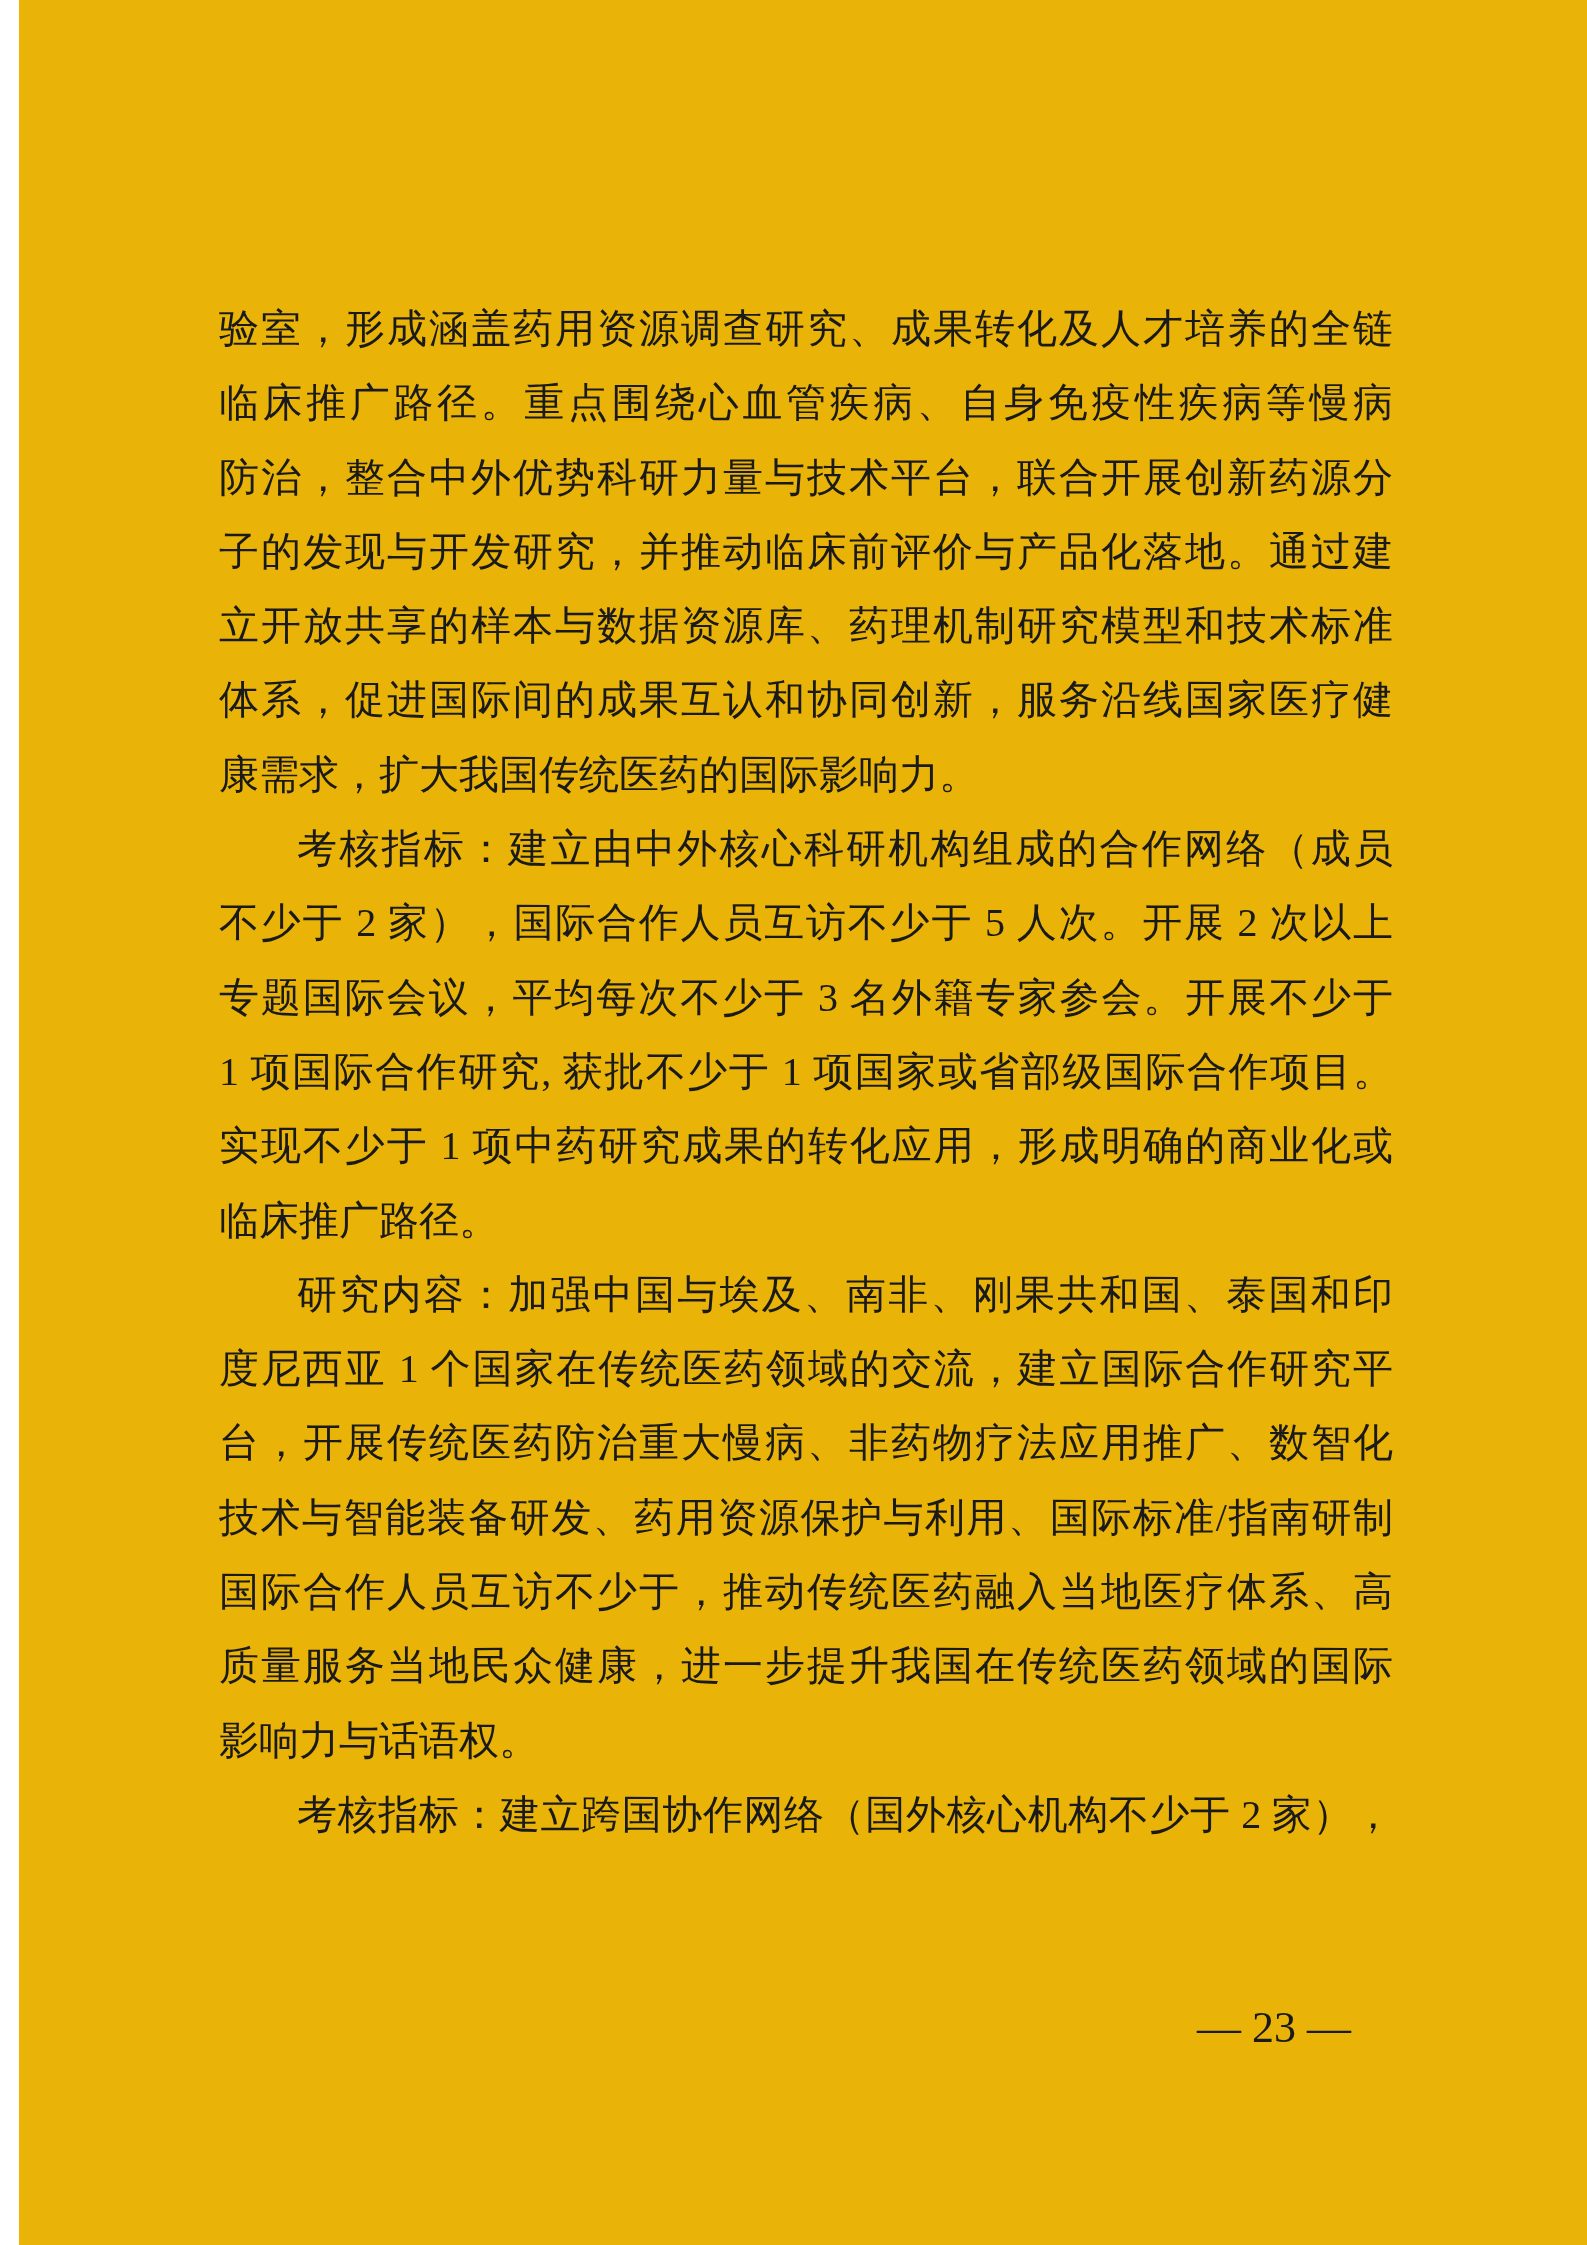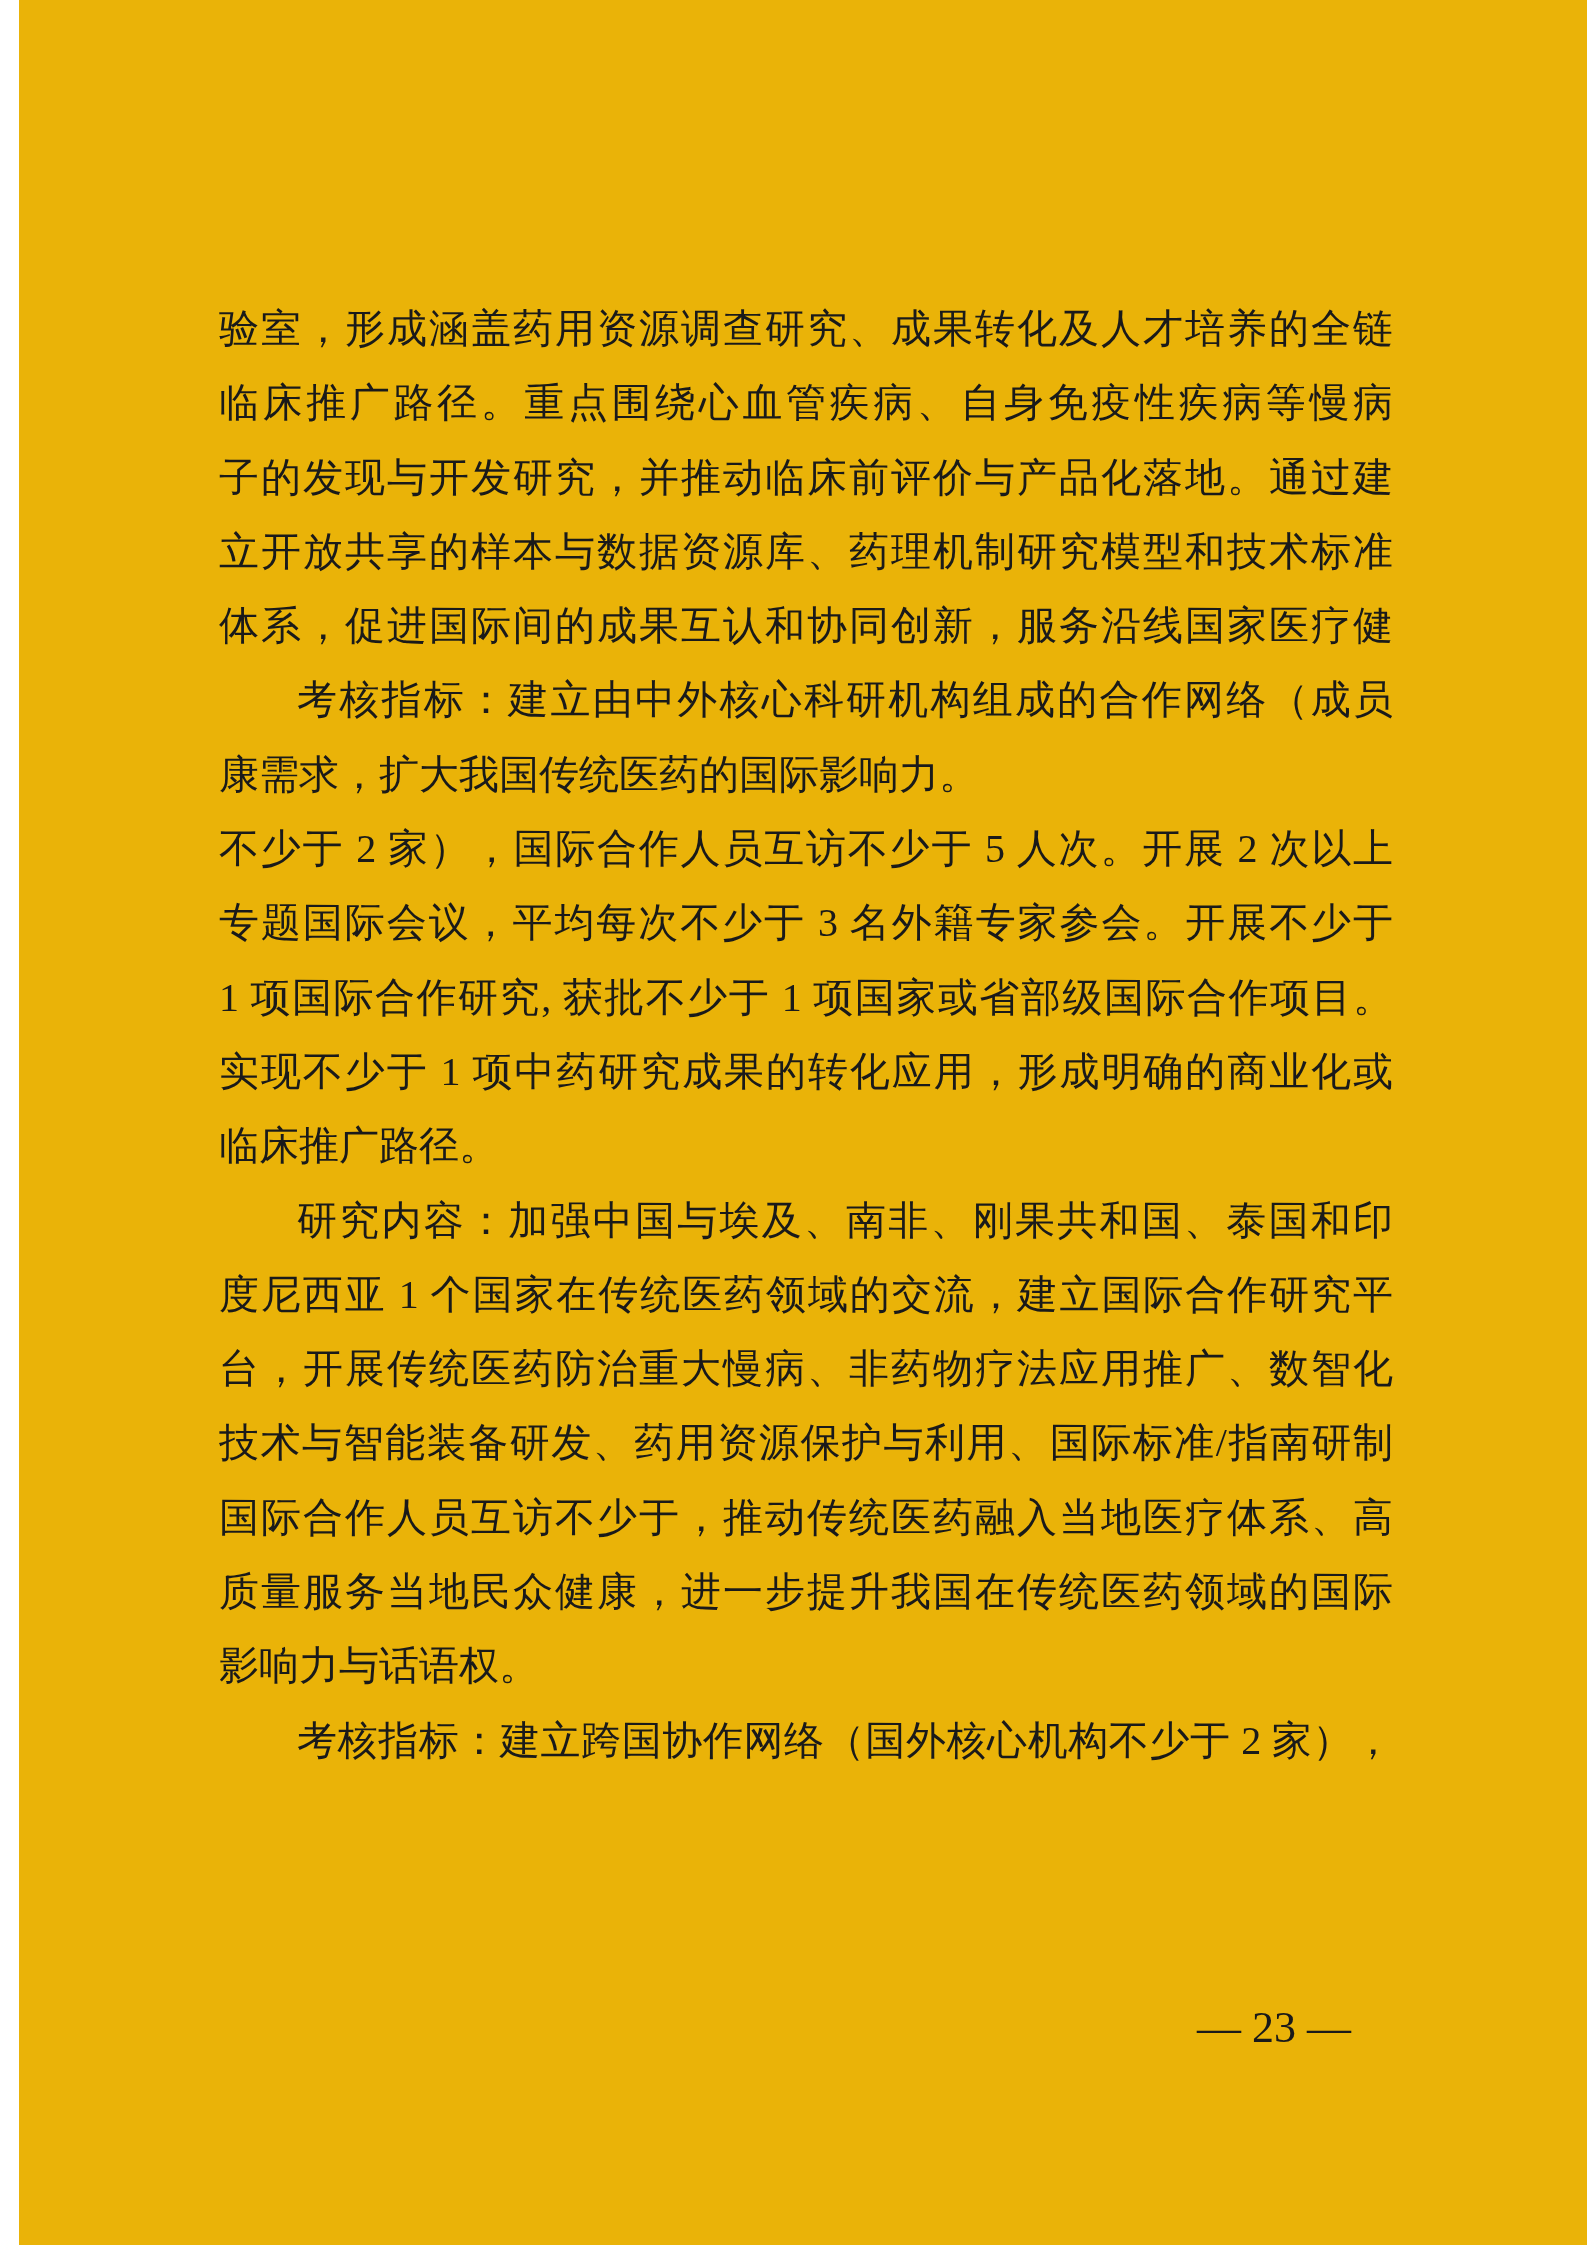--- a/index.html
+++ b/index.html
@@ -52,25 +52,26 @@
     white-space: nowrap;
   }
 </style>
 </head>
 <body>
 
 <div class="page" style="background: #eab308; color: rgb(26, 26, 26); margin-left: 19px;">
   <div class="textblock" id="textblock">
       <div class="line fill">验室，形成涵盖药用资源调查研究、成果转化及人才培养的全链</div>
       <div class="line fill">临床推广路径。重点围绕心血管疾病、自身免疫性疾病等慢病</div>
+      <div class="line fill">防治，整合中外优势科研力量与技术平台，联合开展创新药源分</div>
       <div class="line fill">子的发现与开发研究，并推动临床前评价与产品化落地。通过建</div>
       <div class="line fill">立开放共享的样本与数据资源库、药理机制研究模型和技术标准</div>
       <div class="line fill">体系，促进国际间的成果互认和协同创新，服务沿线国家医疗健</div>
+      <div class="line">康需求，扩大我国传统医药的国际影响力。</div>
       <div class="line fill indent">考核指标：建立由中外核心科研机构组成的合作网络（成员</div>
-      <div class="line">康需求，扩大我国传统医药的国际影响力。</div>
       <div class="line fill">不少于 2 家），国际合作人员互访不少于 5 人次。开展 2 次以上</div>
       <div class="line fill">专题国际会议，平均每次不少于 3 名外籍专家参会。开展不少于</div>
       <div class="line fill">1 项国际合作研究, 获批不少于 1 项国家或省部级国际合作项目。</div>
       <div class="line fill">实现不少于 1 项中药研究成果的转化应用，形成明确的商业化或</div>
       <div class="line">临床推广路径。</div>
       <div class="line fill indent">研究内容：加强中国与埃及、南非、刚果共和国、泰国和印</div>
       <div class="line fill">度尼西亚 1 个国家在传统医药领域的交流，建立国际合作研究平</div>
       <div class="line fill">台，开展传统医药防治重大慢病、非药物疗法应用推广、数智化</div>
       <div class="line fill">技术与智能装备研发、药用资源保护与利用、国际标准/指南研制</div>
       <div class="line fill">国际合作人员互访不少于，推动传统医药融入当地医疗体系、高</div>

